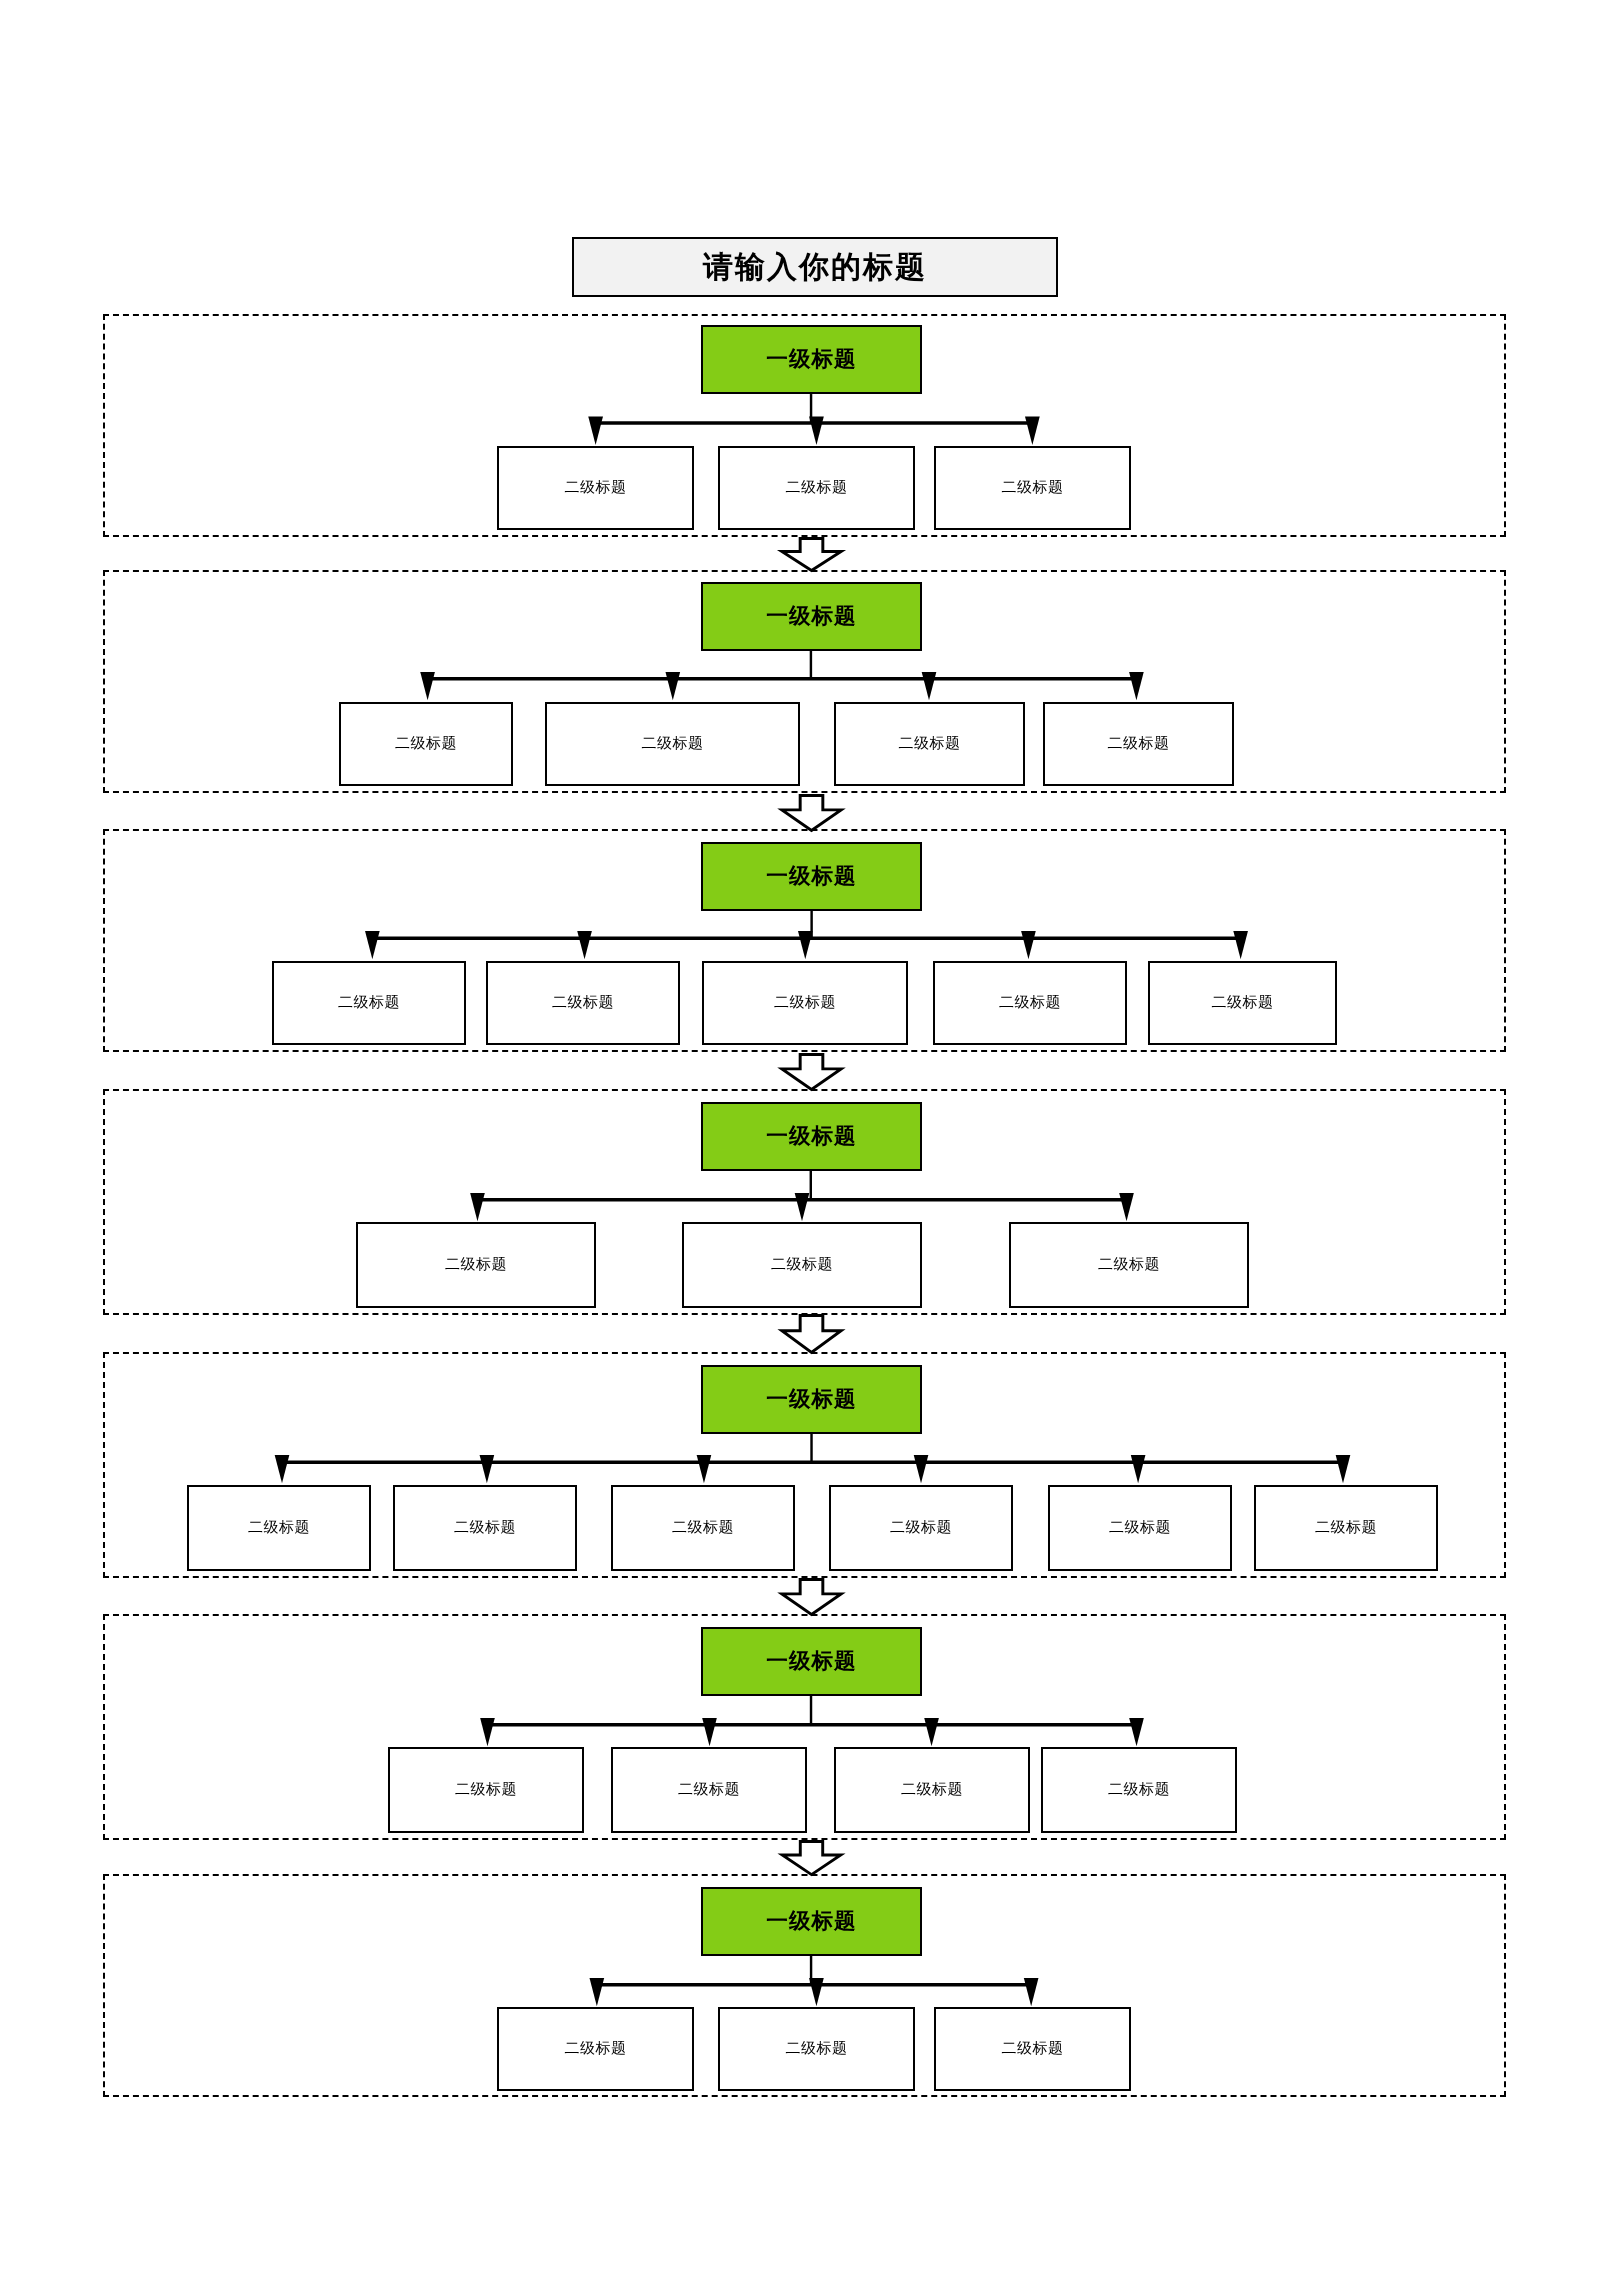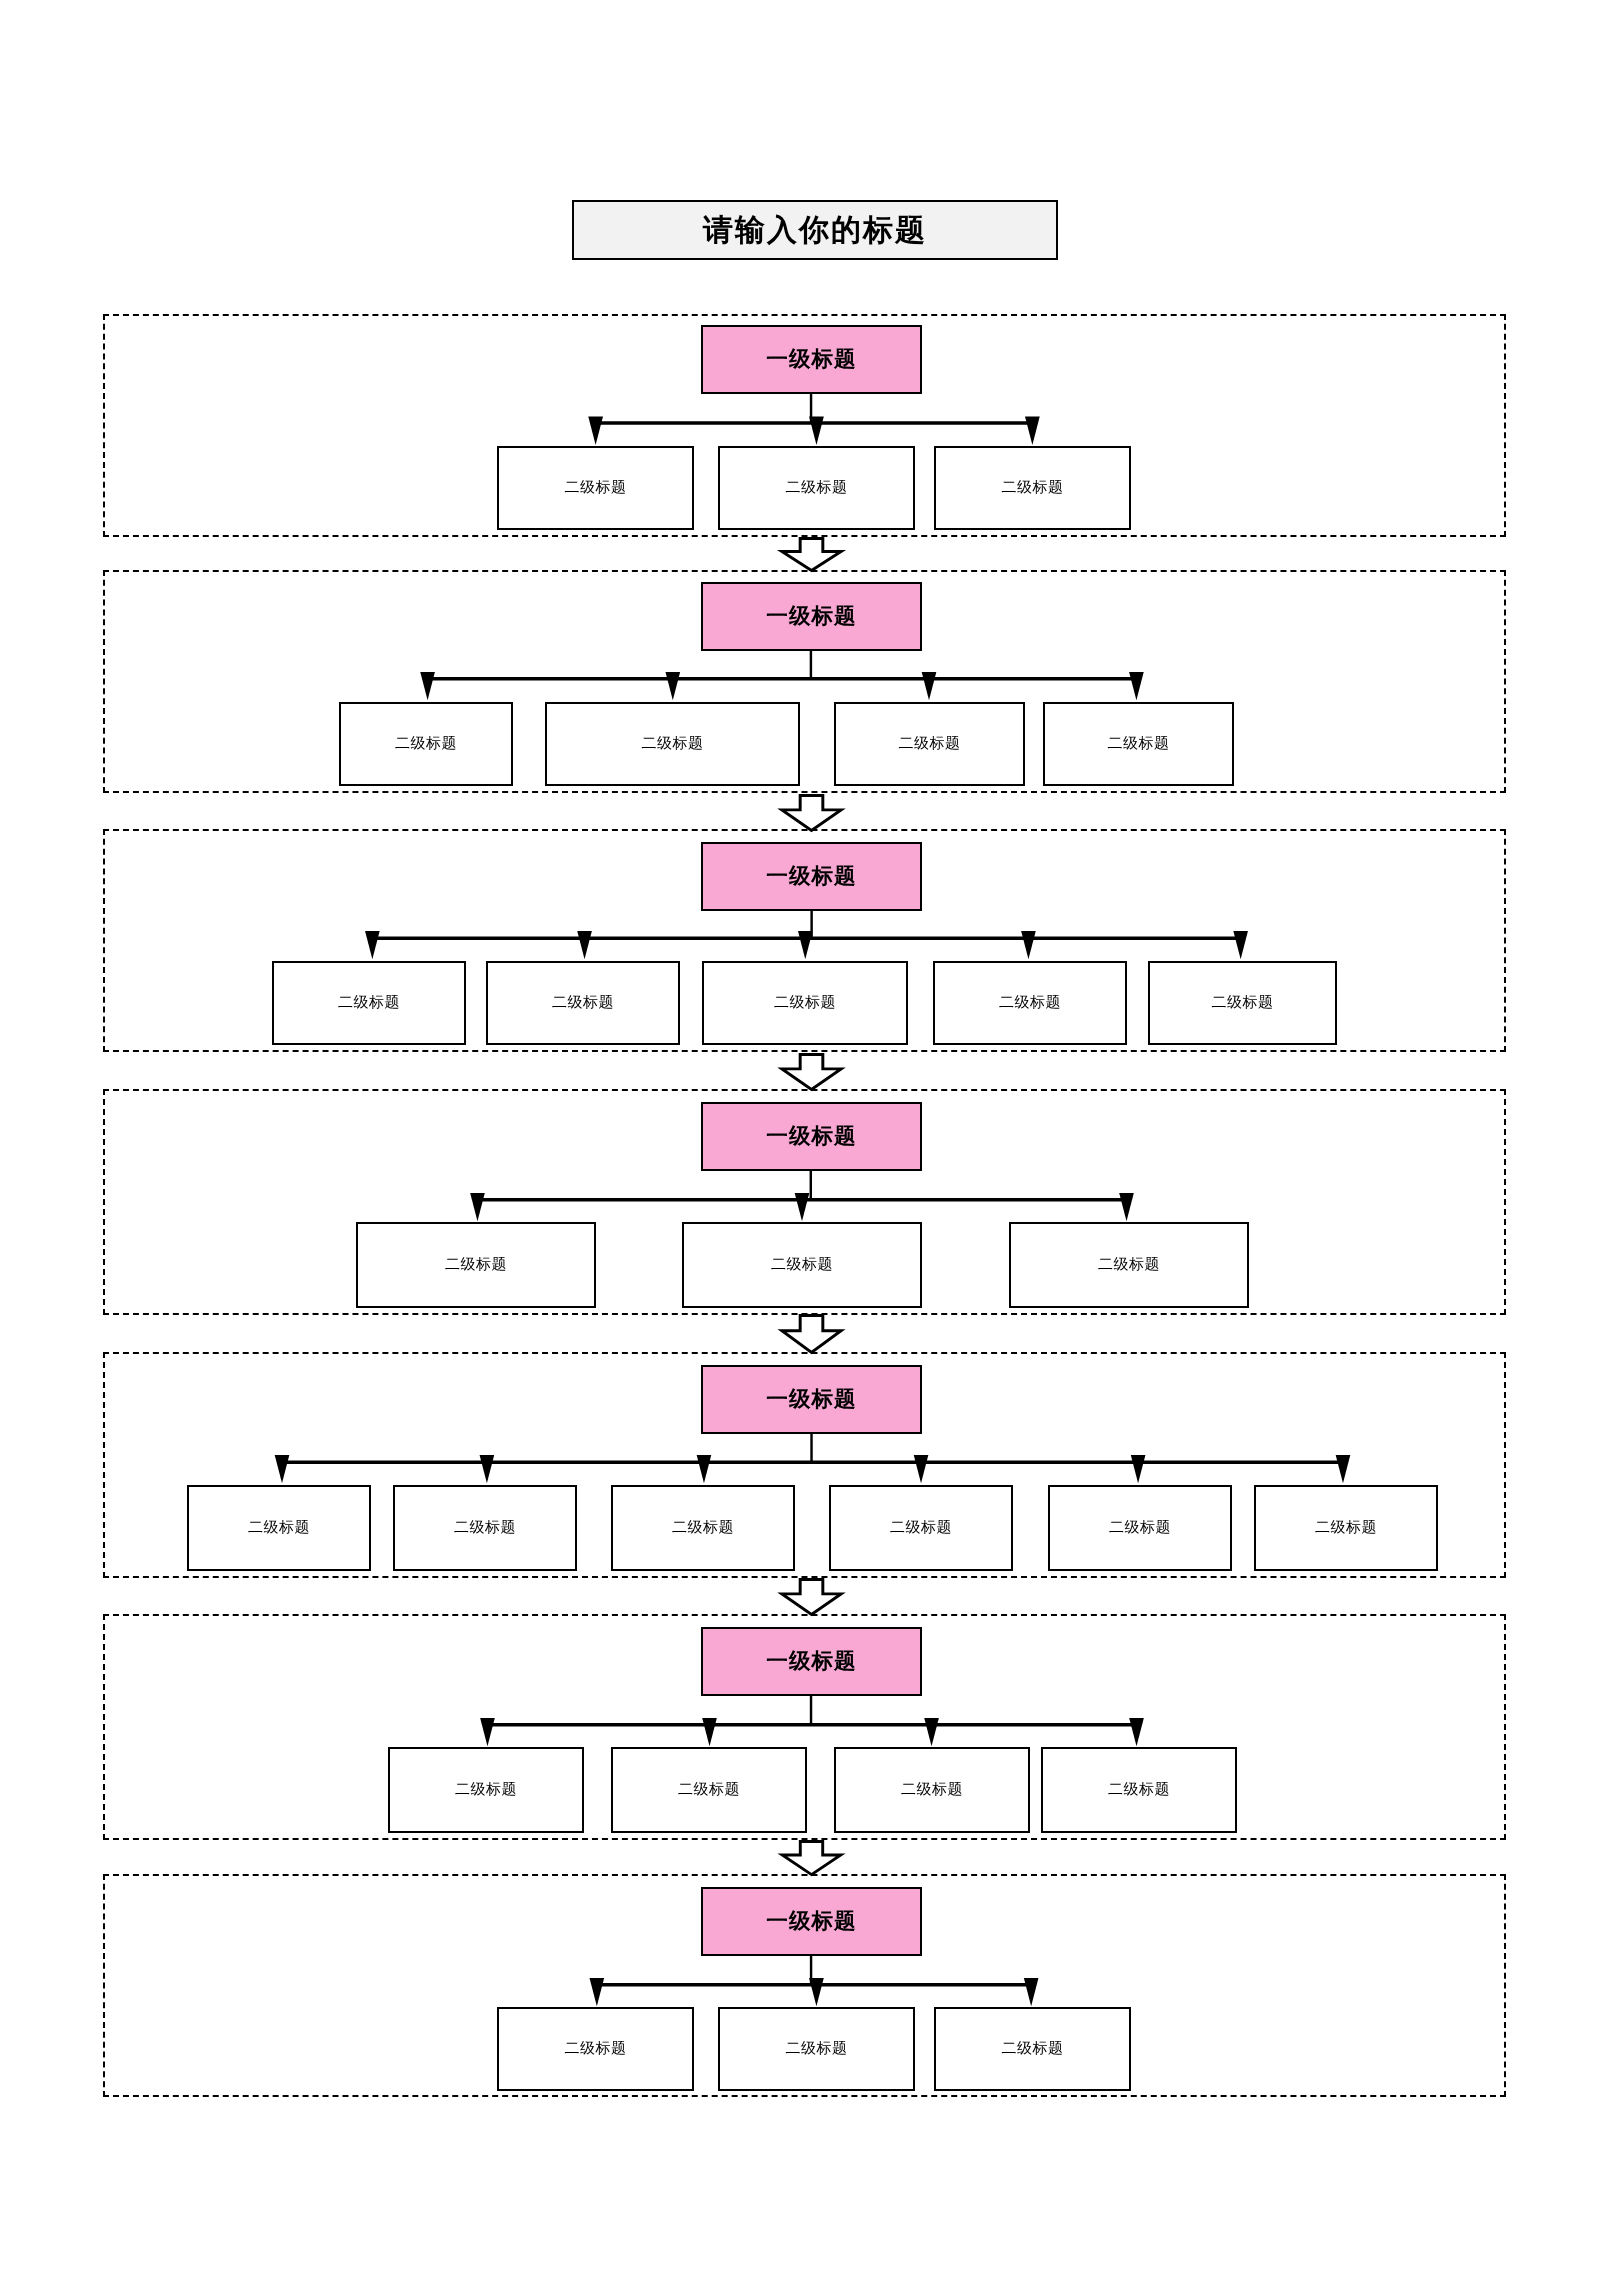--- a/index.html
+++ b/index.html
@@ -25,20 +25,21 @@
     box-sizing: border-box;
     background: #f2f2f2;
     border: 2.5px solid #000000;
     display: flex;
     align-items: center;
     justify-content: center;
     font-size: 30px;
     font-weight: 700;
     color: #000000;
     letter-spacing: 2px;
+    margin-top: 37px;
   }
 
   
   .section {
     position: absolute;
     box-sizing: border-box;
     border: 2.9px dashed #000000;
     background: transparent;
   }
 
@@ -48,21 +49,21 @@
     box-sizing: border-box;
     border: 2.9px solid #000000;
     display: flex;
     align-items: center;
     justify-content: center;
     text-align: center;
     color: #000000;
     line-height: 1.15;
   }
   .node.level1 {
-    background: #f9a8d4;
+    background: #84cc16;
     font-size: 21.6px;
     font-weight: 600;
     letter-spacing: 1px;
   }
   .node.level2 {
     background: #ffffff;
     font-size: 15px;
     font-weight: 400;
     letter-spacing: 0.5px;
   }

